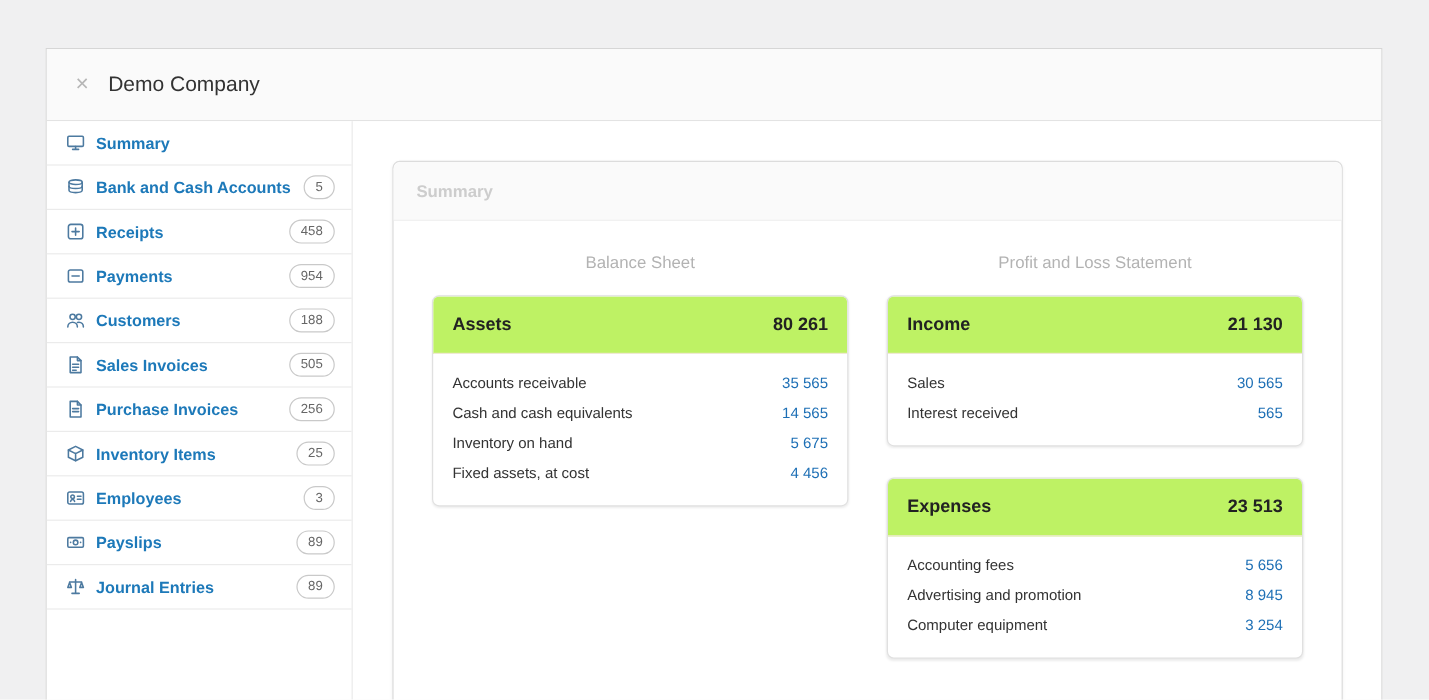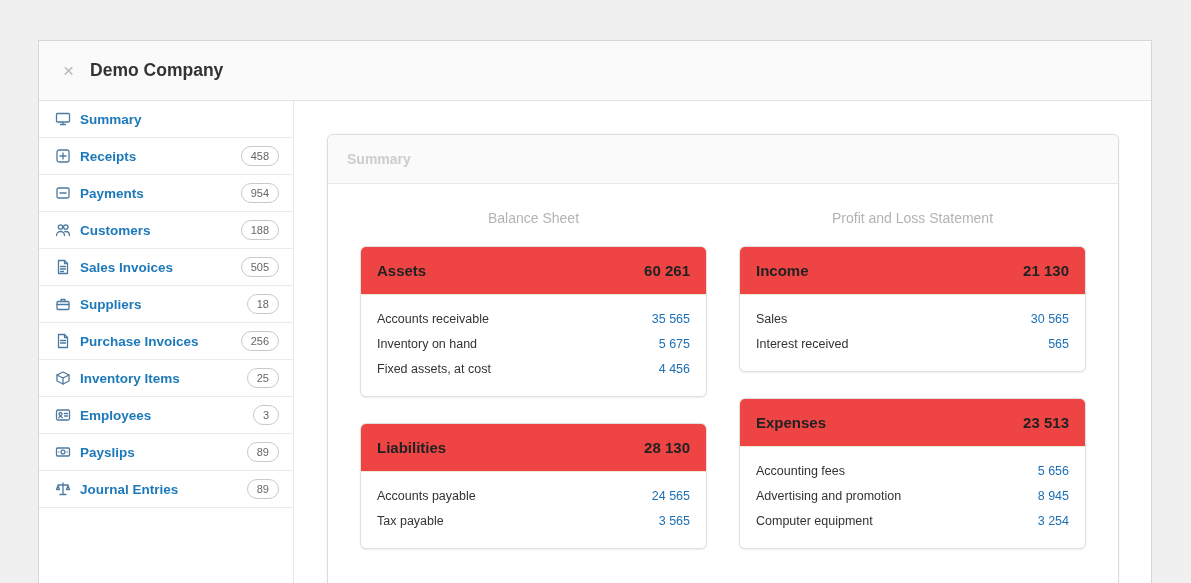--- a/index.html
+++ b/index.html
@@ -15,21 +15,21 @@
   }
   
   .app-header {
     height:60px; display:flex; align-items:center; padding:0 24px;
     background:#fafafa; border-bottom:1px solid #e3e3e3;
   }
   .close-x {
     color:#b6b6b6; font-size:19px; line-height:1; margin-right:16px;
     cursor:pointer; font-weight:400; user-select:none;
   }
-  .company-title { font-size:17.5px; font-weight:bold; color:#333; }
+  .company-title { font-size:17.5px; font-weight:normal; color:#333; }
   
   .body-wrap { display:flex; height:calc(100% - 60px); }
   
   .sidebar { width:255px; border-right:1px solid #e8e8e8; background:#fff; flex:none; }
   .side-item {
     display:flex; align-items:center; gap:9px;
     padding:8px 14px 8px 16px; border-bottom:1px solid #ebebeb;
     color:#1d79b9; font-size:13.5px; font-weight:600; cursor:pointer;
     min-height:37px;
   }
@@ -59,21 +59,21 @@
   .col-heading {
     text-align:center; color:#b3b3b3; font-size:14px;
     margin:0 0 20px; font-weight:400;
   }
   .card {
     border:1px solid #e0e0e0; border-radius:6px; background:#fff;
     box-shadow:0 1px 2px rgba(0,0,0,.08); margin-bottom:26px; overflow:hidden;
   }
   .card-header {
     display:flex; justify-content:space-between; align-items:center;
-    padding:15px 16px; background:#ef4444; border-bottom:1px solid #efe9d2;
+    padding:15px 16px; background:#bef264; border-bottom:1px solid #efe9d2;
   }
   .card-title { font-size:15px; font-weight:bold; color:#222; }
   .card-total { font-size:15px; font-weight:bold; color:#222; }
   .card-body { padding:12px 16px 14px; }
   .acct-row {
     display:flex; justify-content:space-between; align-items:flex-start;
     padding:5px 0; font-size:12.5px; line-height:1.2;
   }
   .acct-label { color:#333; }
   .acct-value { color:#1d6fb5; cursor:pointer; }
@@ -95,20 +95,31 @@
       <div class="side-item">
         <span class="icon">
           <svg viewBox="0 0 16 16">
               <rect x="1.5" y="2.5" width="13" height="8.5" rx="1"></rect>
               <path d="M5.5 13.5h5M8 11.2v2.3"></path>
             </svg>
         </span>
         <span>Summary</span>
       </div>
 
+      <div class="side-item">
+        <span class="icon">
+          <svg viewBox="0 0 16 16">
+              <ellipse cx="8" cy="3.8" rx="5.5" ry="1.9"></ellipse>
+              <path d="M2.5 3.8v3.4c0 1.05 2.46 1.9 5.5 1.9s5.5-.85 5.5-1.9V3.8"></path>
+              <path d="M2.5 7.2v3.4c0 1.05 2.46 1.9 5.5 1.9s5.5-.85 5.5-1.9V7.2"></path>
+            </svg>
+        </span>
+        <span>Bank and Cash Accounts</span>
+        <span class="badge">5</span>
+      </div>
 
       <div class="side-item">
         <span class="icon">
           <svg viewBox="0 0 16 16">
               <rect x="2" y="2" width="12" height="12" rx="2"></rect>
               <path d="M8 5v6M5 8h6"></path>
             </svg>
         </span>
         <span>Receipts</span>
         <span class="badge">458</span>
@@ -142,30 +153,20 @@
           <svg viewBox="0 0 16 16">
               <path d="M3.5 1.5h6l3 3v10h-9z"></path>
               <path d="M9.5 1.5v3h3"></path>
               <path d="M5.5 7.5h5M5.5 10h5M5.5 12.5h3"></path>
             </svg>
         </span>
         <span>Sales Invoices</span>
         <span class="badge">505</span>
       </div>
 
-      <div class="side-item">
-        <span class="icon">
-          <svg viewBox="0 0 16 16">
-              <rect x="2" y="5.5" width="12" height="8" rx="1"></rect>
-              <path d="M6 5.5V3.5h4v2M2 8.5h12"></path>
-            </svg>
-        </span>
-        <span>Suppliers</span>
-        <span class="badge">18</span>
-      </div>
 
       <div class="side-item">
         <span class="icon">
           <svg viewBox="0 0 16 16">
               <path d="M3.5 1.5h6l3 3v10h-9z"></path>
               <path d="M9.5 1.5v3h3"></path>
               <path d="M5.5 7.5h5M5.5 10h5"></path>
             </svg>
         </span>
         <span>Purchase Invoices</span>
@@ -225,54 +226,42 @@
       <div class="panel">
         <div class="panel-header">Summary</div>
         <div class="panel-body">
 
           <div class="col">
             <h3 class="col-heading">Balance Sheet</h3>
 
             <div class="card">
               <div class="card-header">
                 <span class="card-title">Assets</span>
-                <span class="card-total">60 261</span>
+                <span class="card-total">80 261</span>
               </div>
               <div class="card-body">
                 <div class="acct-row">
                   <span class="acct-label">Accounts receivable</span>
                   <span class="acct-value">35 565</span>
                 </div>
                 <div class="acct-row">
+                  <span class="acct-label">Cash and cash equivalents</span>
+                  <span class="acct-value">14 565</span>
+                </div>
+                <div class="acct-row">
                   <span class="acct-label">Inventory on hand</span>
                   <span class="acct-value">5 675</span>
                 </div>
                 <div class="acct-row">
                   <span class="acct-label">Fixed assets, at cost</span>
                   <span class="acct-value">4 456</span>
                 </div>
               </div>
             </div>
 
-            <div class="card">
-              <div class="card-header">
-                <span class="card-title">Liabilities</span>
-                <span class="card-total">28 130</span>
-              </div>
-              <div class="card-body">
-                <div class="acct-row">
-                  <span class="acct-label">Accounts payable</span>
-                  <span class="acct-value">24 565</span>
-                </div>
-                <div class="acct-row">
-                  <span class="acct-label">Tax payable</span>
-                  <span class="acct-value">3 565</span>
-                </div>
-              </div>
-            </div>
           </div>
 
           <div class="col">
             <h3 class="col-heading">Profit and Loss Statement</h3>
 
             <div class="card">
               <div class="card-header">
                 <span class="card-title">Income</span>
                 <span class="card-total">21 130</span>
               </div>

